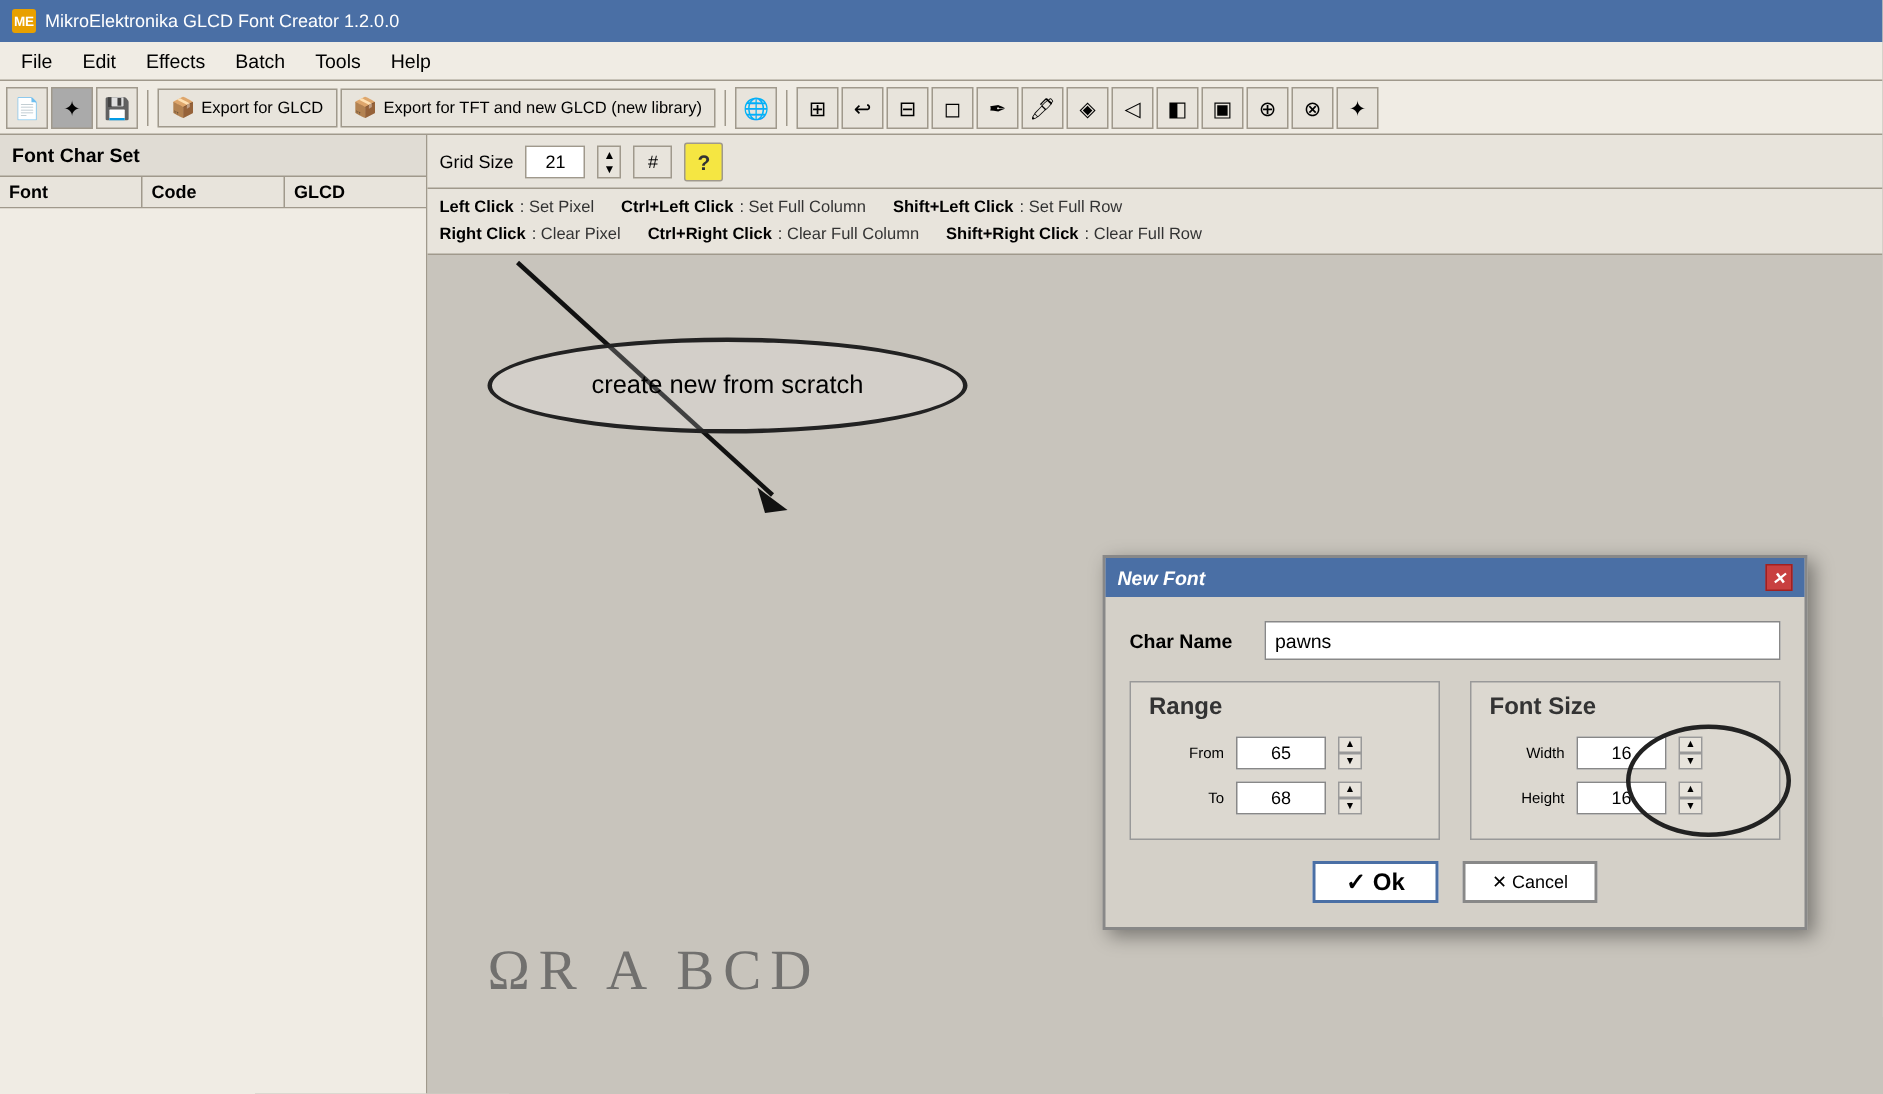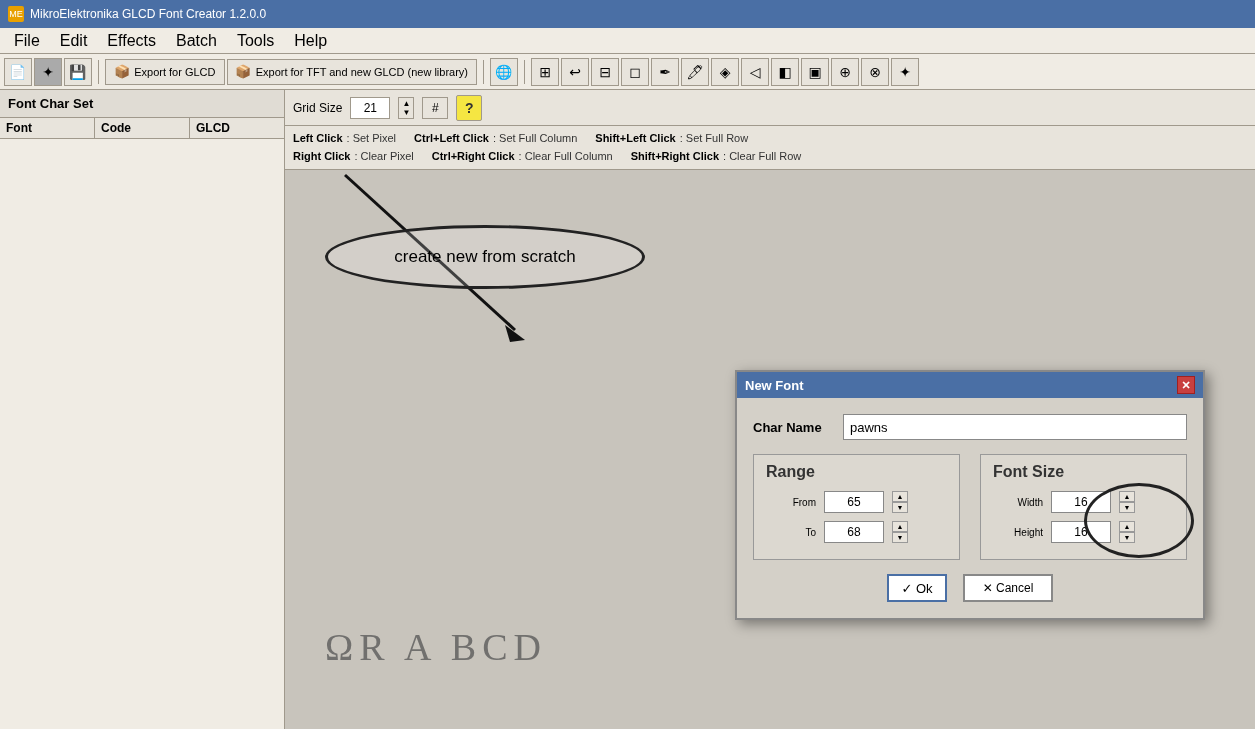--- a/index.html
+++ b/index.html
@@ -28,36 +28,36 @@
       width: 16px;
       height: 16px;
       margin-right: 6px;
       background: #e8a000;
       border-radius: 2px;
       display: flex;
       align-items: center;
       justify-content: center;
       font-size: 9px;
       color: white;
-      font-weight: normal;
+      font-weight: bold;
     }
 
     
     #menubar {
       background: #f0ece4;
       height: 26px;
       display: flex;
       align-items: center;
       padding: 0 4px;
       border-bottom: 1px solid #a0998c;
     }
     .menu-item {
       padding: 3px 10px;
       cursor: pointer;
-      font-size: 16px;
+      font-size: 13px;
     }
 
     
     #toolbar {
       background: #f0ece4;
       height: 36px;
       display: flex;
       align-items: center;
       padding: 0 4px;
       border-bottom: 1px solid #a0998c;
@@ -222,20 +222,21 @@
     #dialog-titlebar {
       background: #4a6fa5;
       color: white;
       height: 26px;
       display: flex;
       align-items: center;
       justify-content: space-between;
       padding: 0 8px;
       font-size: 13px;
       font-weight: bold;
+      font-style: italic;
     }
     #dialog-close-btn {
       width: 18px;
       height: 18px;
       background: #c84040;
       border: 1px solid #a02020;
       color: white;
       display: flex;
       align-items: center;
       justify-content: center;
@@ -316,27 +317,27 @@
       font-size: 7px;
       line-height: 1;
     }
     .dialog-buttons {
       display: flex;
       justify-content: center;
       gap: 16px;
       margin-top: 8px;
     }
     .dialog-ok-btn {
-      width: 60px;
+      width: 84px;
       height: 28px;
       background: white;
       border: 2px solid #4a6fa5;
       cursor: pointer;
-      font-size: 13px;
-      font-weight: normal;
+      font-size: 16px;
+      font-weight: bold;
       display: flex;
       align-items: center;
       justify-content: center;
       gap: 4px;
     }
     .dialog-cancel-btn {
       width: 90px;
       height: 28px;
       background: white;
       border: 2px solid #888;

